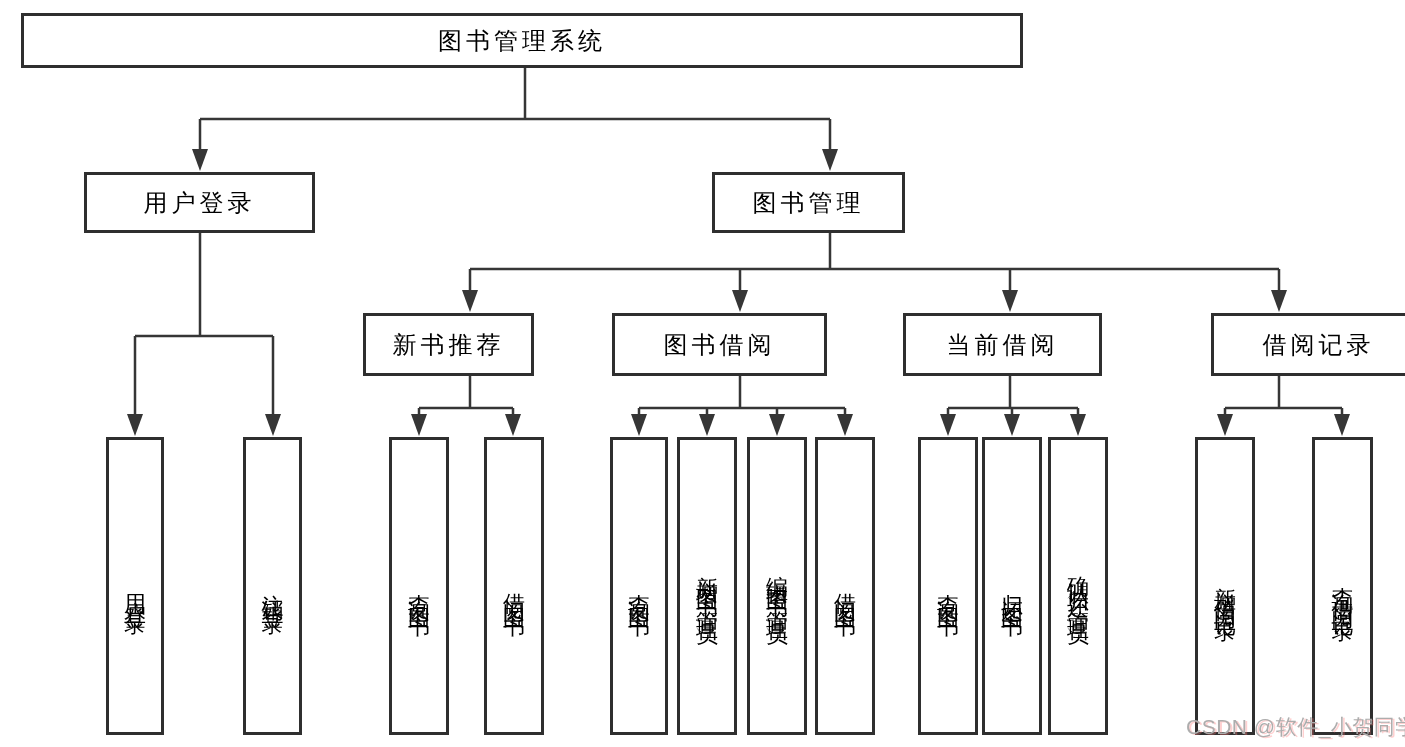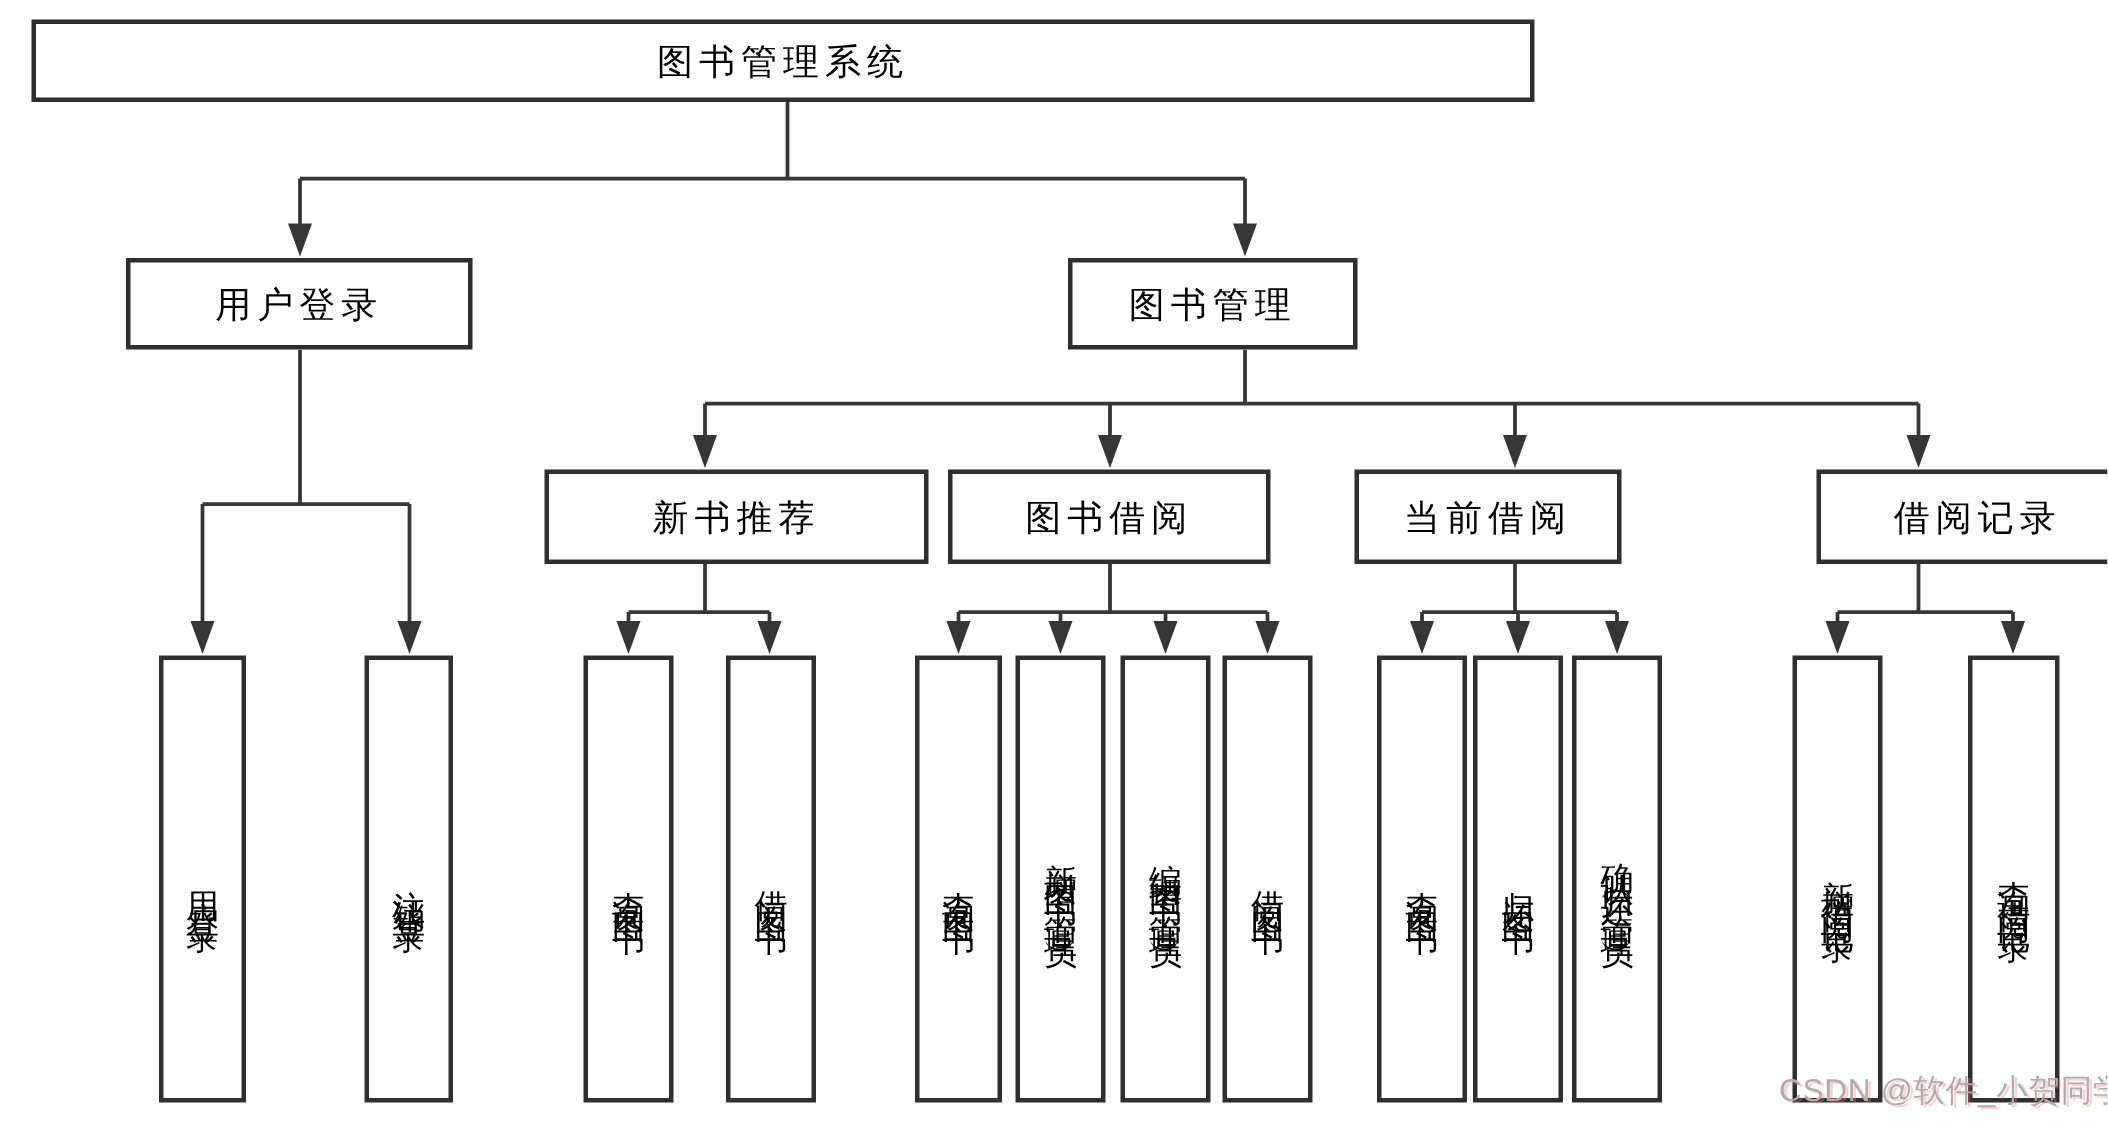--- a/index.html
+++ b/index.html
@@ -94,27 +94,27 @@
     <span class="lbl">图书管理系统</span>
   </div>
 
   <div class="node" style="left:84px; top:172px; width:231px; height:61px;">
     <span class="lbl">用户登录</span>
   </div>
   <div class="node" style="left:712px; top:172px; width:193px; height:61px;">
     <span class="lbl">图书管理</span>
   </div>
 
-  <div class="node" style="left:363px; top:313px; width:256px; height:63px;">
+  <div class="node" style="left:363px; top:313px; width:171px; height:63px;">
     <span class="lbl">新书推荐</span>
   </div>
-  <div class="node" style="left:632px; top:313px; width:215px; height:63px;">
+  <div class="node" style="left:612px; top:313px; width:215px; height:63px;">
     <span class="lbl">图书借阅</span>
   </div>
-  <div class="node" style="left:903px; top:313px; width:178px; height:63px;">
+  <div class="node" style="left:903px; top:313px; width:199px; height:63px;">
     <span class="lbl">当前借阅</span>
   </div>
   <div class="node" style="left:1172px; top:313px; width:215px; height:63px;margin-left:39px;">
     <span class="lbl">借阅记录</span>
   </div>
 
   <div class="node leaf" style="left:106px; top:437px; width:58px; height:298px;">
     <span class="lbl">用户登录</span>
   </div>
   <div class="node leaf" style="left:243px; top:437px; width:59px; height:298px;">

